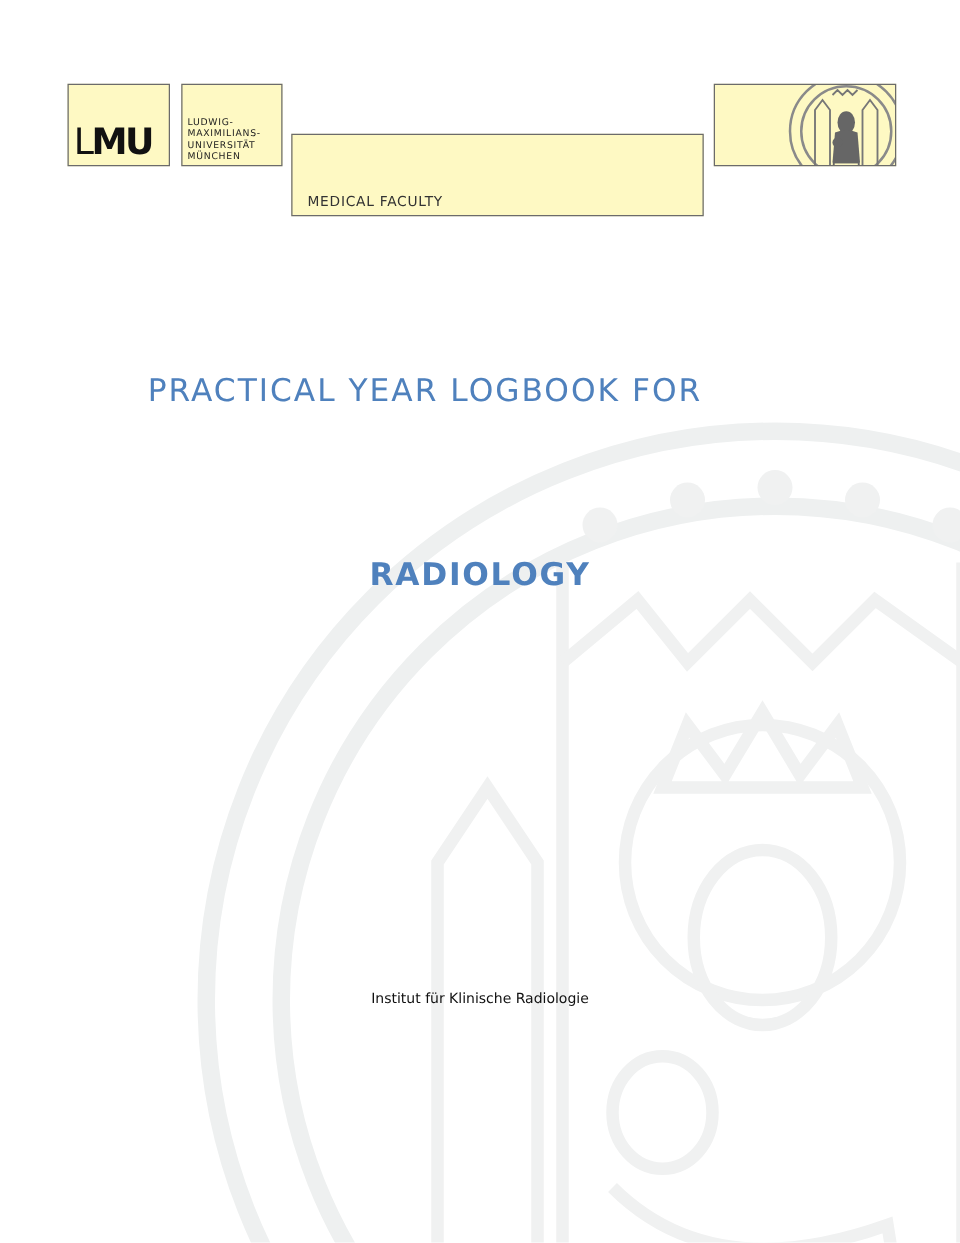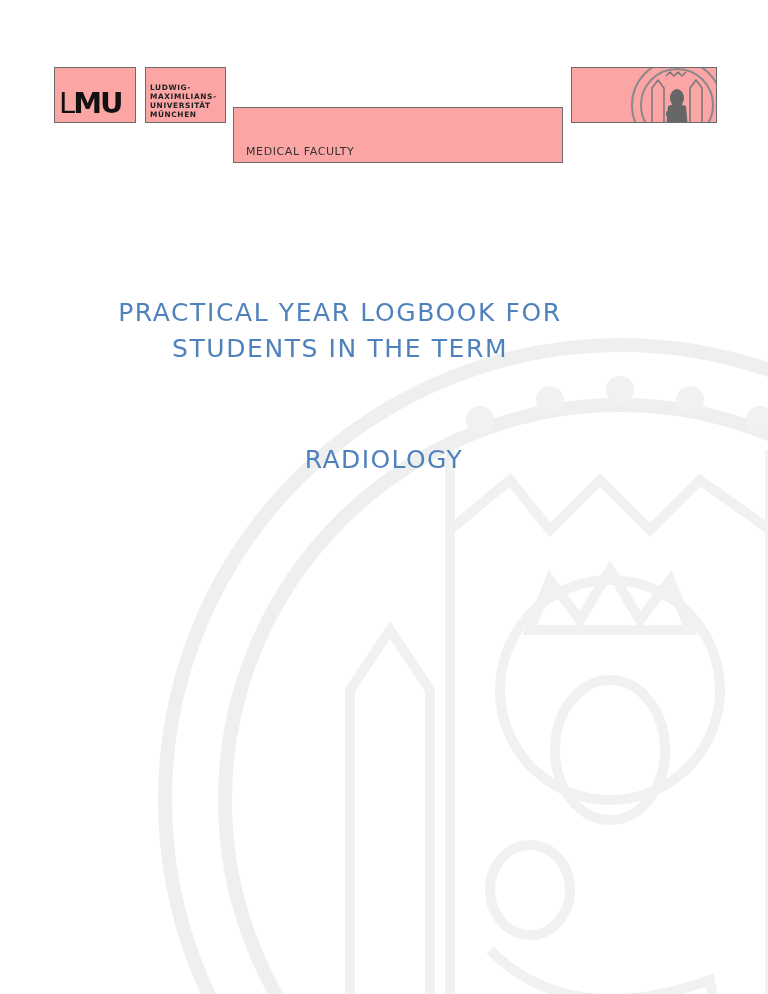--- a/index.html
+++ b/index.html
@@ -1,32 +1,32 @@
 <!DOCTYPE html>
 <html><head>
 <meta charset="utf-8">
 <style>
   html, body { margin:0; padding:0; }
   body { width:768px; height:994px; background:#ffffff; position:relative; overflow:hidden;
          font-family:"DejaVu Sans", sans-serif; }
   .seal-bg { position:absolute; left:150px; top:330px; width:940px; height:940px; }
-  .box { position:absolute; top:67px; height:56px; border:1px solid #6b6b6b; box-sizing:border-box; background:#fca5a5;padding-left:48px; }
+  .box { position:absolute; top:67px; height:66px; border:1px solid #6b6b6b; box-sizing:border-box; background:#fef9c3;padding-left:48px; }
   .lmu-box { left:54px; width:82px; }
   .lmu-text { position:absolute; left:4px; bottom:4px; font-family:"DejaVu Sans", sans-serif; font-weight:bold;
               font-size:29px; letter-spacing:-2px; color:#111; line-height:1; }
   .lmu-text .l { font-weight:normal; }
-  .name-box { left:145px; width:81px;font-weight:bold; }
+  .name-box { left:145px; width:81px; }
   .name-text { position:absolute; left:4px; bottom:3px; font-size:7.4px; line-height:9px; letter-spacing:0.6px; color:#222; }
   .fac-box { left:233px; width:330px;margin-top:40px; }
   .fac-text { position:absolute; left:12px; bottom:4px; font-size:11px; letter-spacing:0.6px; color:#333; }
   .seal-box { left:571px; width:146px; overflow:hidden; }
   .title { position:absolute; left:0; width:680px; top:295px; text-align:center; color:#4f81bd;
            font-family:"DejaVu Sans", sans-serif; font-size:25px; letter-spacing:1.6px; line-height:36px; }
   .subject { position:absolute; left:0; width:768px; top:445px; text-align:center; color:#4f81bd;
-             font-weight:normal; font-size:25px; letter-spacing:1.4px; }
+             font-weight:bold; font-size:25px; letter-spacing:1.4px; }
   .institute { position:absolute; left:0; width:768px; top:792px; text-align:center; color:#111;
                font-size:11.2px; line-height:14px; }
 </style>
 </head>
 <body>
 
 <svg class="seal-bg" viewBox="0 0 940 940">
   <g fill="none" stroke="#eef0f0" stroke-width="14">
     <circle cx="470" cy="470" r="455"></circle>
     <circle cx="470" cy="470" r="395"></circle>
@@ -86,19 +86,19 @@
       <ellipse cx="105" cy="30" rx="7" ry="9"></ellipse>
       <path d="M96 38 Q105 34 114 38 L116 62 L94 62 Z"></path>
       <circle cx="98" cy="46" r="4"></circle>
     </g>
     <rect x="95" y="62" width="20" height="10" fill="none" stroke="#666" stroke-width="1.5"></rect>
   </svg>
 </div>
 
 <div class="title">
   <div>PRACTICAL YEAR LOGBOOK FOR</div>
-  <div>STUDENTS IN THE TERM</div>
 </div>
 
 <div class="subject">RADIOLOGY</div>
 
 <div class="institute">
+  <div>Institut für Klinische Radiologie</div>
 </div>
 
 </body></html>

